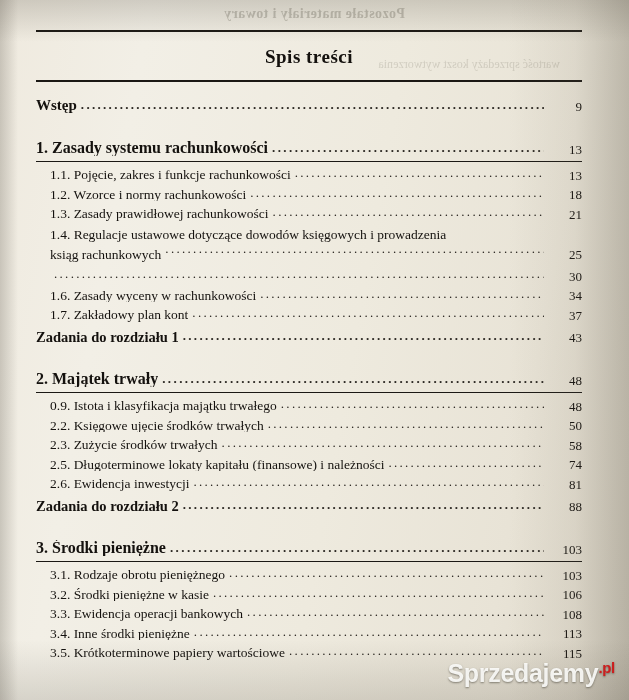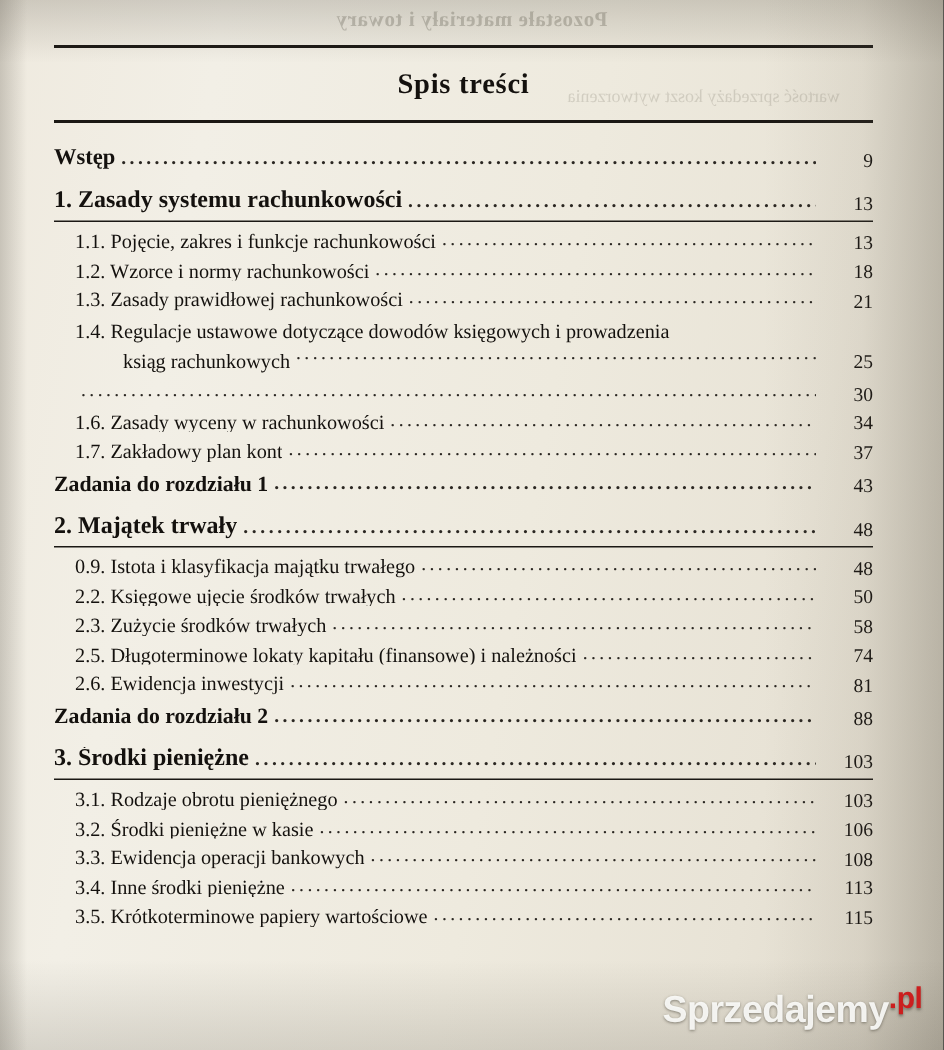--- a/index.html
+++ b/index.html
@@ -123,36 +123,36 @@
     font-size: 13px;
   }
 
   
   .r-wstep { font-size: 15px; font-weight: bold; margin: 16px 0 6px 0; }
   .r-wstep .pg { font-size: 13px; font-weight: normal; }
 
   .chapter {
     font-size: 16px;
     font-weight: bold;
-    margin-top: 13px;
+    margin-top: 27px;
     margin-bottom: 5px;
   }
   .chapter .pg { font-weight: normal; font-size: 13px; }
   .chapter .dots::after { letter-spacing: 2.4px; }
 
   .sub {
     font-size: 13.5px;
     margin: 6px 0 0 14px;
     width: 532px;
   }
   .sub .pg { flex-basis: 34px; }
 
   .sub.two-line { white-space: normal; display: block; position: relative; }
   .sub.two-line .l1 { display: block; }
-  .sub.two-line .l2row { display: flex; align-items: baseline; margin-top: 3px; margin-left: 32px; }
+  .sub.two-line .l2row { display: flex; align-items: baseline; margin-top: 3px; }
   .sub.two-line .l2row .lbl { flex: 0 1 auto; }
   .sub.two-line .l2row .dots { flex: 1 1 auto; min-width: 6px; margin: 0 4px; overflow: hidden; position: relative; height: 1em; }
   .sub.two-line .l2row .dots::after {
     content: "......................................................................................................................................";
     position: absolute; left: 0; bottom: 0.18em; letter-spacing: 2.3px; font-size: 13px; color: #2a2621; white-space: nowrap;
   }
   .sub.two-line .l2row .pg { flex: 0 0 34px; text-align: right; font-size: 13px; }
 
   .tasks {
     font-size: 14.5px;
@@ -176,21 +176,21 @@
     font-family: "Liberation Sans", sans-serif;
     font-size: 25px;
     font-weight: bold;
     color: rgba(252, 252, 250, 0.92);
     text-shadow: 0 1px 2px rgba(60,56,46,0.55);
     letter-spacing: -0.3px;
     user-select: none;
   }
   .watermark .tld {
     color: #cc1e1e;
-    font-size: 20px;
+    font-size: 15px;
     vertical-align: super;
   }
   .dark-edge-left {
     position: absolute; left: 0; top: 0; bottom: 0; width: 18px;
     background: linear-gradient(to left, rgba(60,55,45,0) 0%, rgba(60,55,45,0.22) 100%);
     pointer-events: none;
   }
 </style>
 </head>
 <body>

